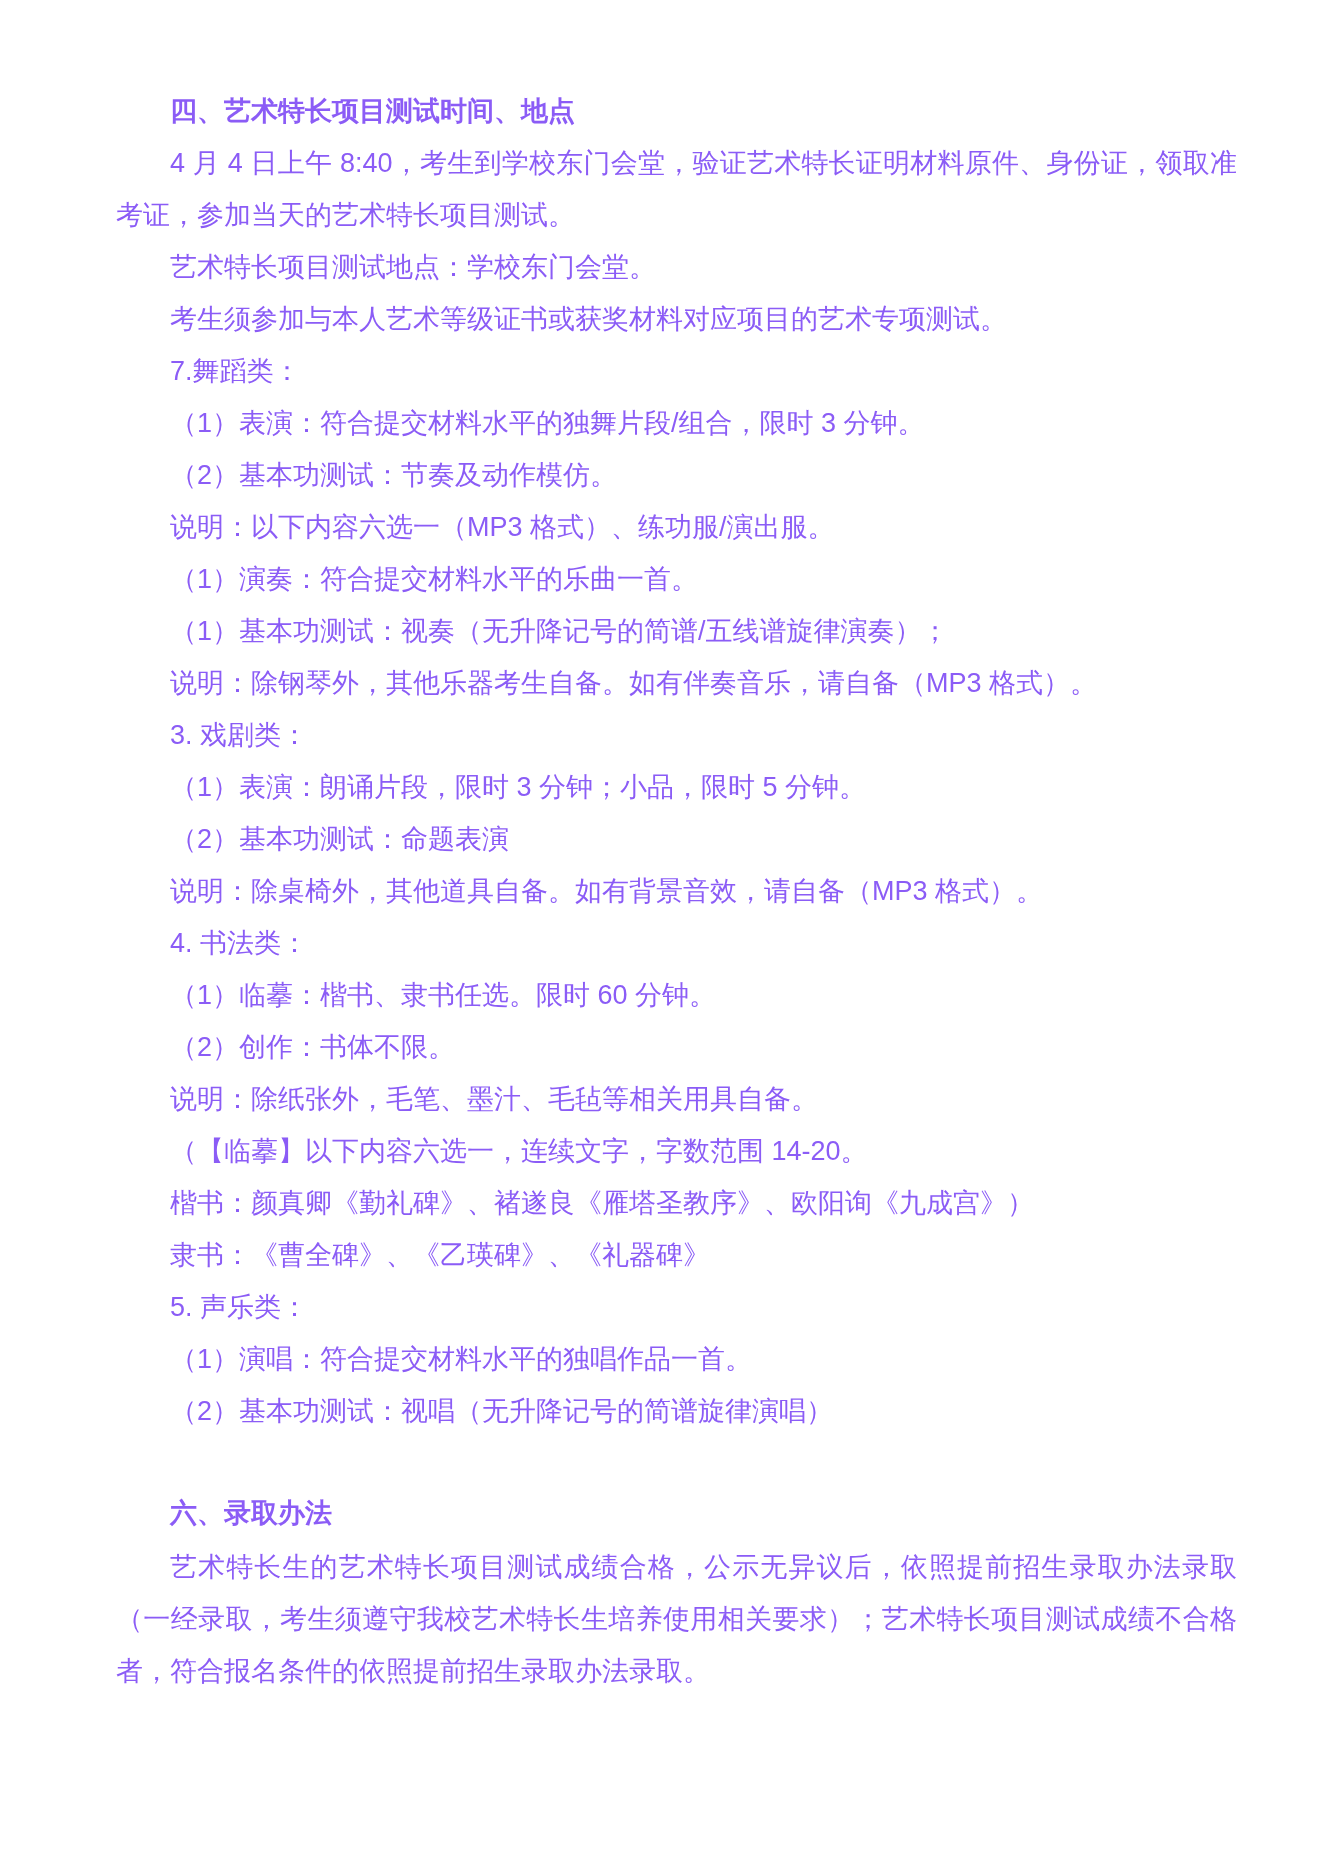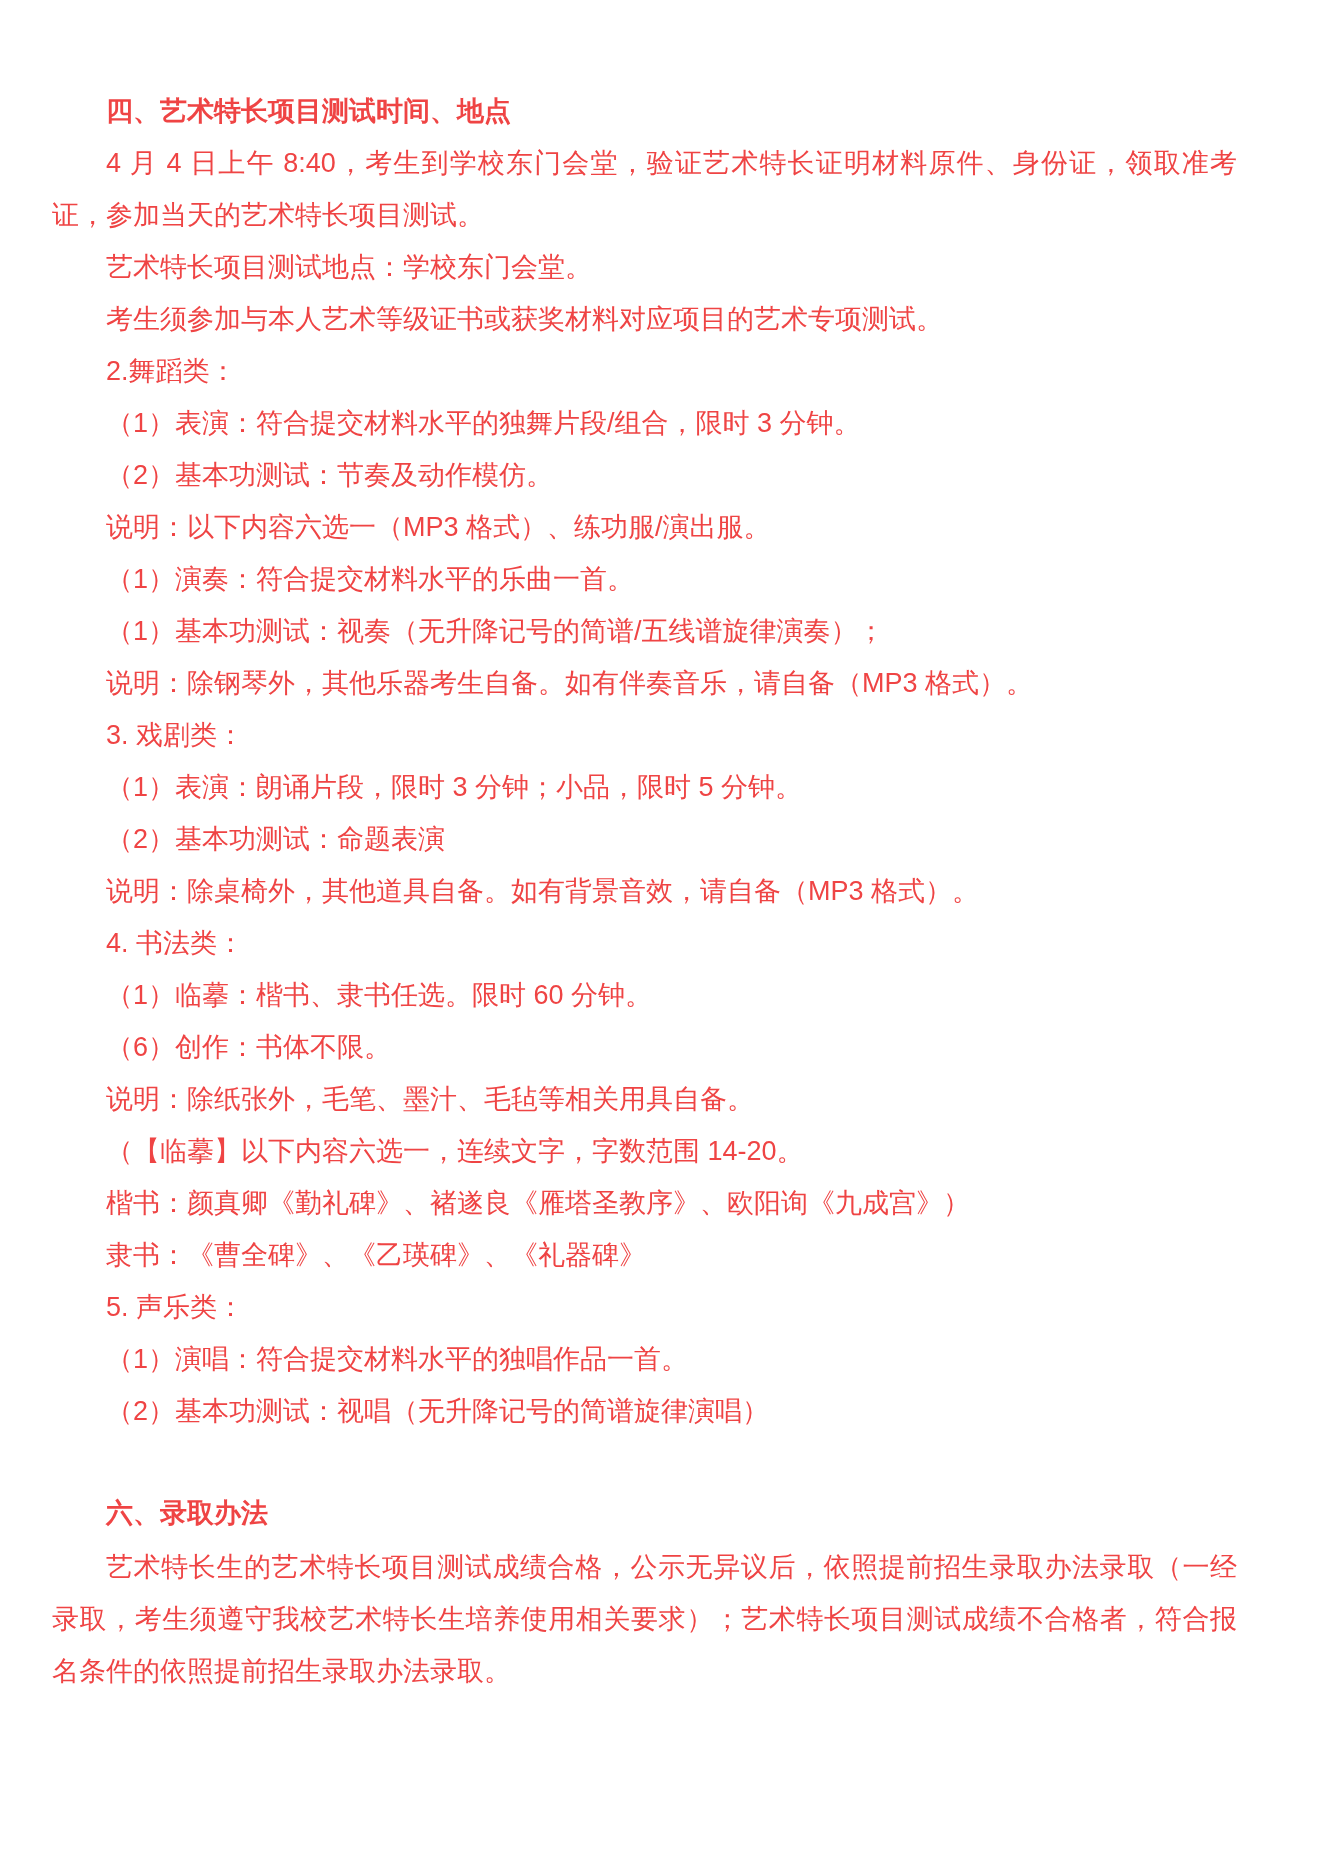--- a/index.html
+++ b/index.html
@@ -10,25 +10,25 @@
   .page {
     position: relative;
     width: 1323px;
     height: 1871px;
     background: #ffffff;
     box-sizing: border-box;
     overflow: hidden;
   }
   .doc-body {
     box-sizing: border-box;
-    padding: 85px 86px 0 52px;
+    padding: 85px 86px 0 116px;
     font-family: "Liberation Sans", sans-serif;
     font-size: 27px;
     line-height: 52px;
-    color: #ef4444;
+    color: #8b5cf6;
   }
   .doc-body p {
     margin: 0;
     text-indent: 2em;
     text-align: justify;
     word-break: break-all;
     overflow-wrap: break-word;
   }
   .doc-body p.heading {
     font-weight: bold;
@@ -41,34 +41,34 @@
 </style>
 </head>
 <body>
 
 <div class="page">
   <div class="doc-body" id="doc-body">
       <p class="heading">四、艺术特长项目测试时间、地点</p>
       <p class="body">4 月 4 日上午 8:40，考生到学校东门会堂，验证艺术特长证明材料原件、身份证，领取准考证，参加当天的艺术特长项目测试。</p>
       <p class="body">艺术特长项目测试地点：学校东门会堂。</p>
       <p class="body">考生须参加与本人艺术等级证书或获奖材料对应项目的艺术专项测试。</p>
-      <p class="body">2.舞蹈类：</p>
+      <p class="body">7.舞蹈类：</p>
       <p class="body">（1）表演：符合提交材料水平的独舞片段/组合，限时 3 分钟。</p>
       <p class="body">（2）基本功测试：节奏及动作模仿。</p>
       <p class="body">说明：以下内容六选一（MP3 格式）、练功服/演出服。</p>
       <p class="body">（1）演奏：符合提交材料水平的乐曲一首。</p>
       <p class="body">（1）基本功测试：视奏（无升降记号的简谱/五线谱旋律演奏）；</p>
       <p class="body">说明：除钢琴外，其他乐器考生自备。如有伴奏音乐，请自备（MP3 格式）。</p>
       <p class="body">3. 戏剧类：</p>
       <p class="body">（1）表演：朗诵片段，限时 3 分钟；小品，限时 5 分钟。</p>
       <p class="body">（2）基本功测试：命题表演</p>
       <p class="body">说明：除桌椅外，其他道具自备。如有背景音效，请自备（MP3 格式）。</p>
       <p class="body">4. 书法类：</p>
       <p class="body">（1）临摹：楷书、隶书任选。限时 60 分钟。</p>
-      <p class="body">（6）创作：书体不限。</p>
+      <p class="body">（2）创作：书体不限。</p>
       <p class="body">说明：除纸张外，毛笔、墨汁、毛毡等相关用具自备。</p>
       <p class="body">（【临摹】以下内容六选一，连续文字，字数范围 14-20。</p>
       <p class="body">楷书：颜真卿《勤礼碑》、褚遂良《雁塔圣教序》、欧阳询《九成宫》）</p>
       <p class="body">隶书：《曹全碑》、《乙瑛碑》、《礼器碑》</p>
       <p class="body">5. 声乐类：</p>
       <p class="body">（1）演唱：符合提交材料水平的独唱作品一首。</p>
       <p class="body">（2）基本功测试：视唱（无升降记号的简谱旋律演唱）</p>
       <p class="heading gap-before">六、录取办法</p>
       <p class="body">艺术特长生的艺术特长项目测试成绩合格，公示无异议后，依照提前招生录取办法录取（一经录取，考生须遵守我校艺术特长生培养使用相关要求）；艺术特长项目测试成绩不合格者，符合报名条件的依照提前招生录取办法录取。</p>
     </div>

